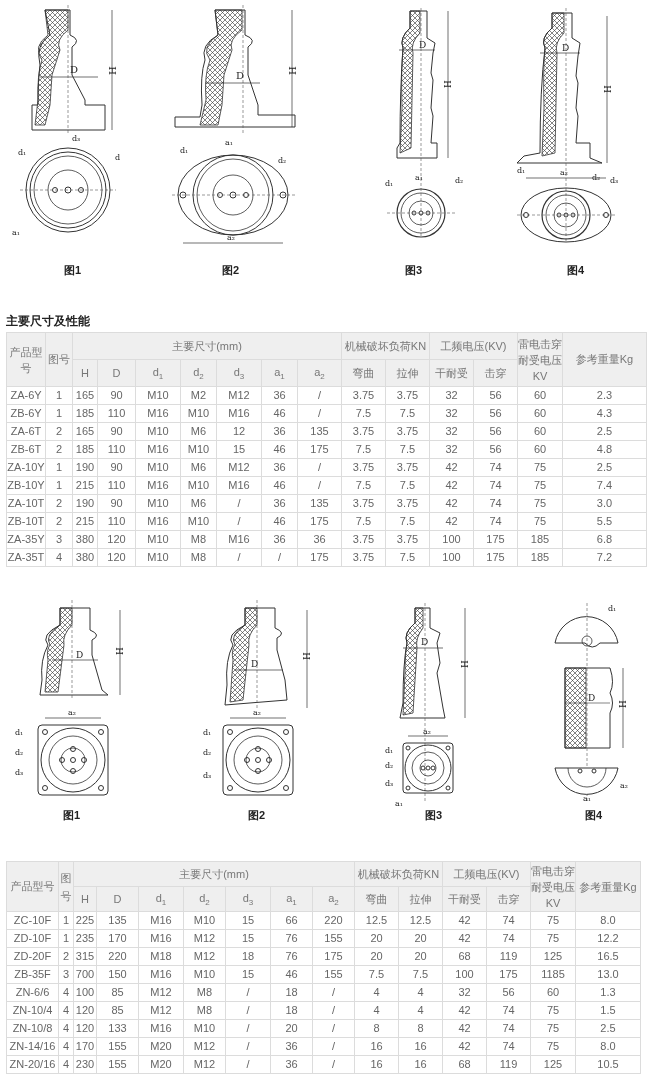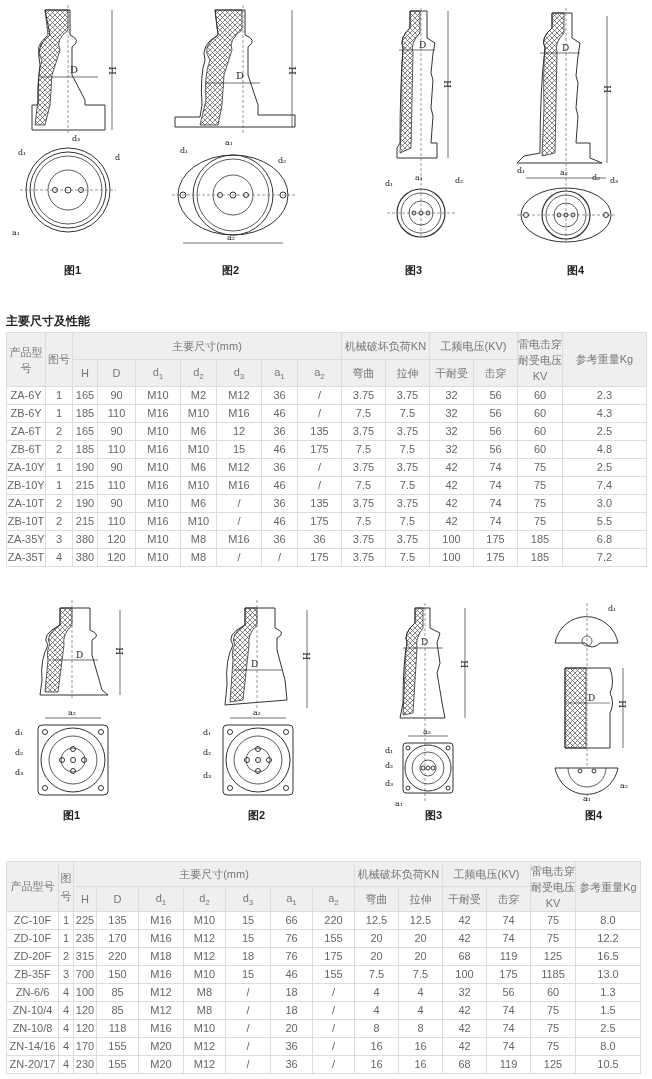--- a/index.html
+++ b/index.html
@@ -611,21 +611,21 @@
         <td>4</td>
         <td>42</td>
         <td>74</td>
         <td>75</td>
         <td>1.5</td>
       </tr>
       <tr>
         <td>ZN-10/8</td>
         <td>4</td>
         <td>120</td>
-        <td>118</td>
+        <td>133</td>
         <td>M16</td>
         <td>M10</td>
         <td>/</td>
         <td>20</td>
         <td>/</td>
         <td>8</td>
         <td>8</td>
         <td>42</td>
         <td>74</td>
         <td>75</td>
@@ -642,21 +642,21 @@
         <td>36</td>
         <td>/</td>
         <td>16</td>
         <td>16</td>
         <td>42</td>
         <td>74</td>
         <td>75</td>
         <td>8.0</td>
       </tr>
       <tr>
-        <td>ZN-20/17</td>
+        <td>ZN-20/16</td>
         <td>4</td>
         <td>230</td>
         <td>155</td>
         <td>M20</td>
         <td>M12</td>
         <td>/</td>
         <td>36</td>
         <td>/</td>
         <td>16</td>
         <td>16</td>

